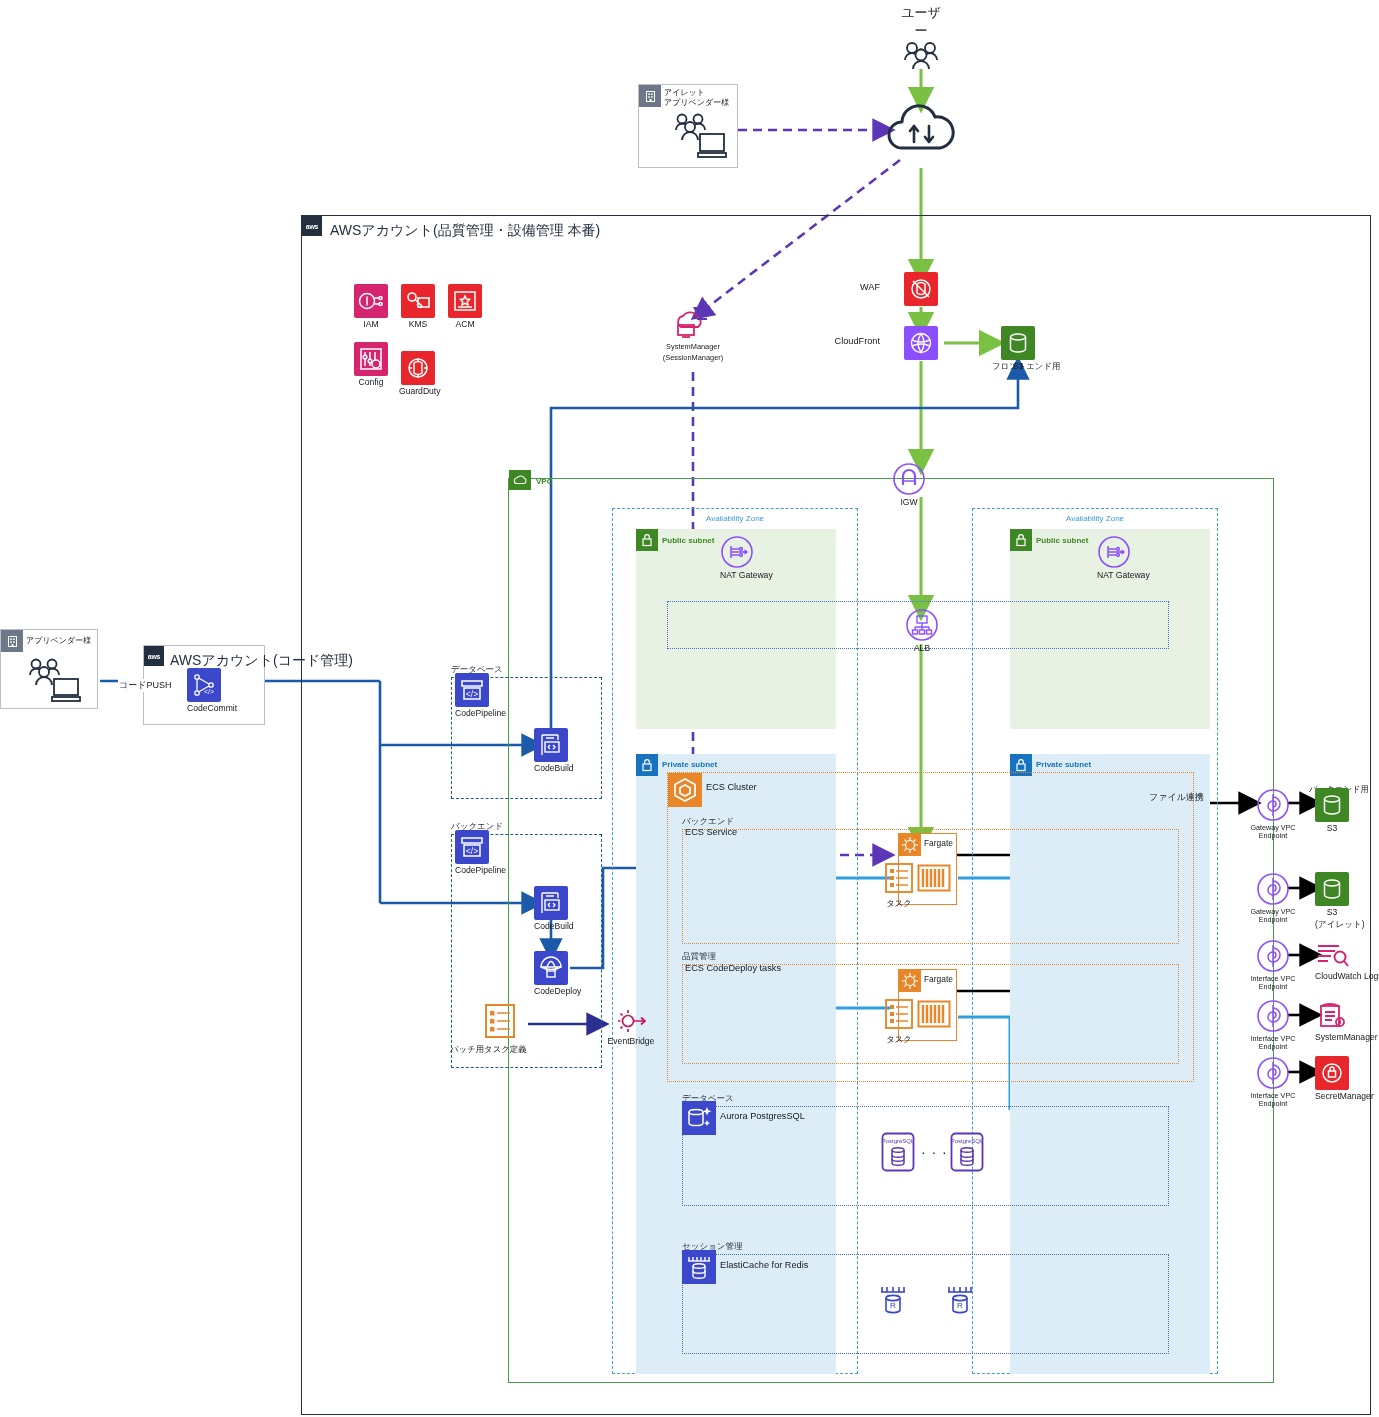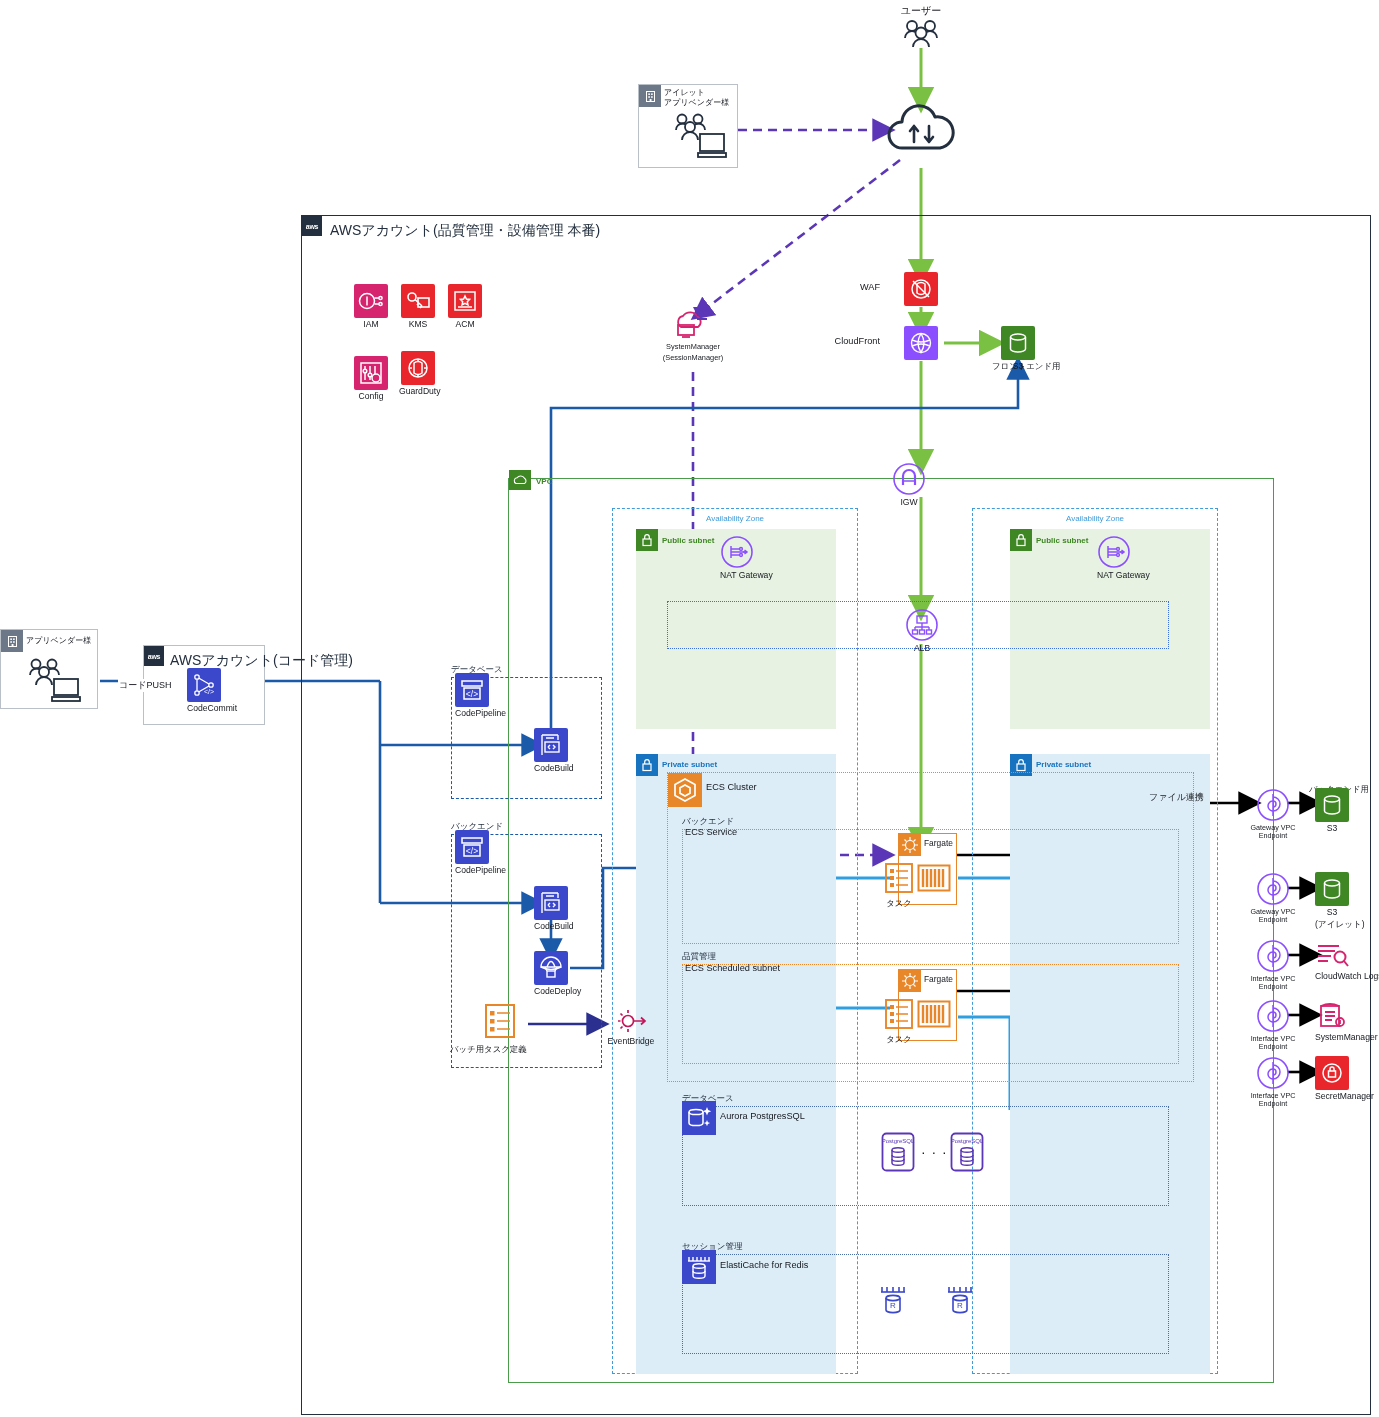--- a/index.html
+++ b/index.html
@@ -256,21 +256,21 @@
     <path d="M955,991 L1107,991 L1107,855" stroke="#000000" stroke-width="2.6" fill="none"></path>
 
     <path d="M1288,803 L1311,803" stroke="#000000" stroke-width="2.6" fill="none" marker-end="url(#ah-black)"></path>
     <path d="M1288,888 L1311,888" stroke="#000000" stroke-width="2.6" fill="none" marker-end="url(#ah-black)"></path>
     <path d="M1288,955 L1311,955" stroke="#000000" stroke-width="2.6" fill="none" marker-end="url(#ah-black)"></path>
     <path d="M1288,1015 L1311,1015" stroke="#000000" stroke-width="2.6" fill="none" marker-end="url(#ah-black)"></path>
     <path d="M1288,1072 L1311,1072" stroke="#000000" stroke-width="2.6" fill="none" marker-end="url(#ah-black)"></path>
   </svg>
 
   <div class="svc" style="left:896px;top:4px;width:50px;">
-    <div style="font-size:10px;color:#16191f;">ユーザー</div>
+    <div style="font-size:13px;color:#16191f;">ユーザー</div>
     <svg width="50" height="32" viewBox="0 0 50 32">
       <g fill="none" stroke="#232f3e" stroke-width="1.8">
         <circle cx="16" cy="8" r="5"></circle>
           <path d="M9,20 a7,7 0 0 1 14,0"></path>
         <circle cx="34" cy="8" r="5"></circle>
           <path d="M27,20 a7,7 0 0 1 14,0"></path>
         <circle cx="25" cy="15" r="5.5" fill="#fff"></circle>
           <path d="M17,29 a8,8 0 0 1 16,0" fill="#fff"></path>
       </g>
     </svg>
@@ -347,21 +347,21 @@
     <svg class="tile" viewBox="0 0 34 34">
       <rect width="34" height="34" fill="#e8262b"></rect>
       <g fill="none" stroke="#fff" stroke-width="1.5">
         <rect x="7" y="8" width="20" height="18"></rect>
         <path d="M17,12 l1.4,3 3.2,0.4 -2.3,2.3 0.6,3.2 -2.9,-1.6 -2.9,1.6 0.6,-3.2 -2.3,-2.3 3.2,-0.4 Z"></path>
         <path d="M10,23 L24,23"></path>
       </g>
     </svg>
     <div class="cap">ACM</div>
   </div>
-  <div class="svc" style="left:352px;top:356px;width:38px;">
+  <div class="svc" style="left:352px;top:342px;width:38px;">
     <svg class="tile" viewBox="0 0 34 34">
       <rect width="34" height="34" fill="#d6246e"></rect>
       <g fill="none" stroke="#fff" stroke-width="1.5">
         <rect x="7" y="7" width="20" height="20"></rect>
         <path d="M11,10 L11,24 M16,10 L16,24 M21,10 L21,24"></path>
         <circle cx="11" cy="15" r="1.8" fill="#d6246e"></circle>
           <circle cx="16" cy="19" r="1.8" fill="#d6246e"></circle>
         <circle cx="22" cy="22" r="4" fill="#d6246e"></circle>
       </g>
     </svg>
@@ -572,21 +572,21 @@
     <svg width="34" height="28" viewBox="0 0 34 28">
       <rect x="1.5" y="1.5" width="31" height="25" fill="none" stroke="#e8872a" stroke-width="2"></rect>
       <g stroke="#e8872a" stroke-width="2.4">
         <path d="M6,5 L6,23 M10,5 L10,23 M14,5 L14,23 M18,5 L18,23 M22,5 L22,23 M26,5 L26,23"></path>
       </g>
     </svg>
   </div>
 
   <div class="grp-label" style="left:682px;top:952px;">品質管理</div>
   <div class="dot-rect dot-orange" style="left:682px;top:964px;width:497px;height:100px;"></div>
-  <div class="cap-left" style="left:685px;top:963px;">ECS Scheduled subnet</div>
+  <div class="cap-left" style="left:685px;top:963px;">ECS CodeDeploy tasks</div>
 
   <div class="abs" style="left:898px;top:969px;width:59px;height:72px;border:1.6px solid #e8872a;background:#fff;"></div>
   <div class="abs" style="left:899px;top:970px;">
     <svg width="22" height="22" viewBox="0 0 22 22">
       <rect width="22" height="22" fill="#e8872a"></rect>
       <g fill="none" stroke="#fff" stroke-width="1.2">
         <circle cx="11" cy="11" r="4.5"></circle>
         <path d="M11,3 L11,6 M11,16 L11,19 M3,11 L6,11 M16,11 L19,11 M5.5,5.5 L7.6,7.6 M14.4,14.4 L16.5,16.5 M16.5,5.5 L14.4,7.6 M7.6,14.4 L5.5,16.5"></path>
       </g>
     </svg>

